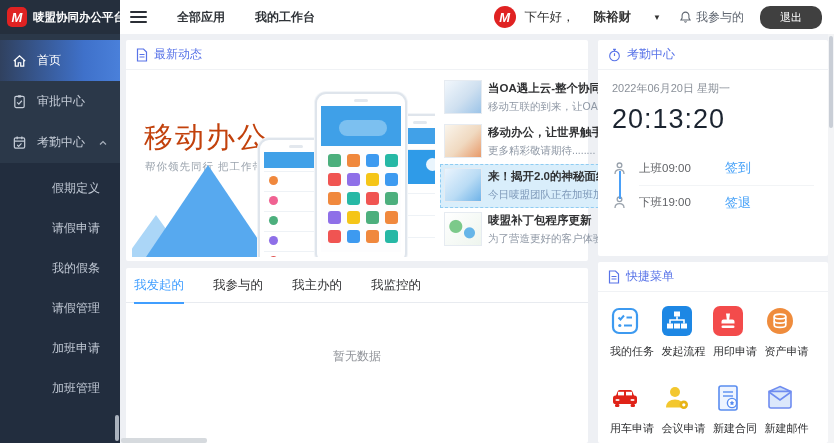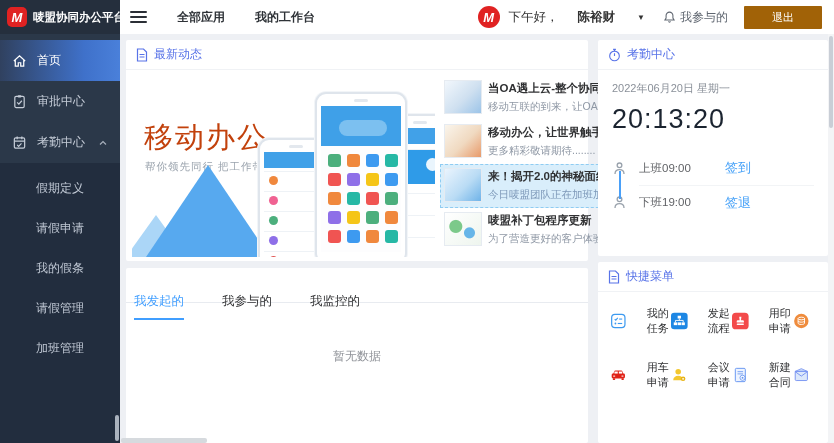--- a/index.html
+++ b/index.html
@@ -14,29 +14,29 @@
   .app-title{color:#fff;font-weight:bold;font-size:11.5px;white-space:nowrap}
   .hamburger{margin-left:10px;width:17px;cursor:pointer}
   .hamburger div{height:2.5px;background:#2b2f36;margin:2.6px 0;border-radius:1px}
   .nav-item{margin-left:30px;color:#2f3338;font-size:12px;font-weight:bold;cursor:pointer}
   .header-right{margin-left:auto;display:flex;align-items:center;padding-right:12px}
   .avatar{width:22px;height:22px;border-radius:50%;background:#e02222;color:#fff;font-weight:bold;font-style:italic;display:flex;align-items:center;justify-content:center;font-size:13px}
   .greeting-wrap{margin-left:9px;font-size:12.5px;color:#333;display:flex;align-items:center;gap:19px;cursor:pointer}
   .greeting-name{font-weight:bold}
   .caret-down{font-size:8px;color:#333;margin-left:3px}
   .msg-wrap{display:flex;align-items:center;gap:4px;margin-left:18px;color:#5f6670;cursor:pointer}
-  .logout-btn{margin-left:16px;background:#a16207;color:#fff;border:none;border-radius:1px;padding:4px 28px;font-size:11px;cursor:pointer}
+  .logout-btn{margin-left:16px;background:#404040;color:#fff;border:none;border-radius:10px;padding:4px 20px;font-size:11px;cursor:pointer}
 
   
   .sidebar{position:absolute;top:34px;left:0;width:120px;height:409px;background:#2b3849;z-index:4}
   .menu-item{height:41px;display:flex;align-items:center;gap:10px;padding:0 12px;color:#c6cdd8;font-size:12px;cursor:pointer}
   .menu-item.active{background:linear-gradient(90deg,#30415f 0%,#3f71ca 70%,#4a80da 100%);color:#fff}
   .menu-item .chev{margin-left:auto;opacity:.8}
   .submenu{background:#222d3e;position:absolute;top:129px;left:0;right:0;bottom:0;padding-top:5px}
-  .sub-item{height:40px;display:flex;align-items:center;padding-left:36px;color:#c0c8d4;font-size:12px;cursor:pointer}
+  .sub-item{height:40px;display:flex;align-items:center;padding-left:52px;color:#c0c8d4;font-size:12px;cursor:pointer}
   .side-scroll{position:absolute;right:1px;bottom:2px;width:4px;height:26px;background:#aab2bd;border-radius:2px}
 
   
   .panel{position:absolute;background:#fff;border-radius:2px}
   .panel-hd{height:30px;display:flex;align-items:center;gap:6px;padding:0 10px;border-bottom:1px solid #f0f2f5;color:#5873e8;font-size:12px}
 
   
   #panel-news{left:126px;top:40px;width:462px;height:221px}
   .news-body{position:absolute;top:31px;left:0;right:0;bottom:0;display:flex}
   .banner{position:relative;width:303px;margin:5px 0 4px 6px;overflow:hidden;background:#fff;flex:none;cursor:pointer}
@@ -77,21 +77,21 @@
   .thumb.t2{background:linear-gradient(135deg,#faf5ec 0%,#f0d9c0 55%,#e89a6a 100%)}
   .thumb.t3{background:linear-gradient(135deg,#eaf4fd 0%,#badcf5 55%,#6fb3e8 100%)}
   .thumb.t4{background:radial-gradient(circle at 30% 42%,#7cc98a 0 6px,transparent 7px),radial-gradient(circle at 68% 62%,#66b5e8 0 5px,transparent 6px),linear-gradient(135deg,#fff 0%,#eef5ee 100%)}
   .news-txt{min-width:0;padding-top:1px}
   .news-title{font-size:11.5px;font-weight:bold;color:#303133;white-space:nowrap;overflow:hidden}
   .news-desc{font-size:10.5px;color:#8f98a5;margin-top:4px;white-space:nowrap;overflow:hidden}
   .news-item.active .news-desc{color:#7d98b8}
 
   
   #panel-tabs{left:126px;top:268px;width:462px;height:175px}
-  .tabs{display:flex;gap:38px;padding:16px 8px;border-bottom:1px solid #e8ebf0;height:35px;align-items:flex-start}
+  .tabs{display:flex;gap:29px;padding:16px 8px;border-bottom:1px solid #e8ebf0;height:35px;align-items:center}
   .tab{font-size:12.5px;color:#303133;line-height:35px;position:relative;cursor:pointer}
   .tab.active{color:#409eff}
   .tab.active::after{content:"";position:absolute;left:0;right:0;bottom:-1px;height:2px;background:#409eff}
   .empty{text-align:center;color:#909399;margin-top:45px;font-size:12px}
 
   
   #panel-attend{left:598px;top:40px;width:230px;height:216px}
   .attend-body{padding:11px 14px;position:relative}
   .att-date{color:#8a9099;font-size:11px}
   .att-time{font-size:27px;color:#1b2430;margin-top:8px;letter-spacing:1px}
@@ -99,21 +99,21 @@
   .att-vline{position:absolute;left:6.5px;top:20px;height:28px;width:2px;background:#4aa0f8}
   .att-row{display:flex;align-items:center;height:34px}
   .att-row .right{display:flex;align-items:center;flex:1;height:100%;margin-left:12px}
   .att-row.second .right{border-top:1px solid #f2f4f6}
   .att-label{color:#606266;font-size:11.5px;width:72px}
   .att-action{color:#44a0f8;font-size:13px;margin-left:14px;cursor:pointer}
 
   
   #panel-quick{left:598px;top:262px;width:230px;height:181px}
   .quick-grid{display:grid;grid-template-columns:repeat(4,1fr);padding:14px 12px 0;row-gap:24px}
-  .q-item{display:flex;flex-direction:row;gap:20px;font-size:11px;color:#303133;cursor:pointer}
+  .q-item{display:flex;flex-direction:column;gap:8px;font-size:11px;color:#303133;cursor:pointer}
   .q-icon{width:30px;height:30px}
 
   
   .page-scroll{position:absolute;right:0;top:34px;width:6px;bottom:0;background:#f3f4f6}
   .page-scroll .thumb-v{position:absolute;top:2px;left:1px;width:4px;height:92px;border-radius:2px;background:#c9ced6}
   .hscroll-thumb{position:absolute;left:121px;bottom:0;height:5px;width:86px;border-radius:2px;background:#d6dade}
 </style>
 </head>
 <body>
 
@@ -172,20 +172,21 @@
     <span>考勤中心</span>
     <svg class="chev" width="10" height="10" viewBox="0 0 10 10">
         <path d="M2 6.5L5 3.5l3 3" fill="none" stroke="#c6cdd8" stroke-width="1.2"></path>
       </svg>
   </div>
   <div class="submenu">
     <div class="sub-item">假期定义</div>
     <div class="sub-item">请假申请</div>
     <div class="sub-item">我的假条</div>
     <div class="sub-item">请假管理</div>
+    <div class="sub-item">加班申请</div>
     <div class="sub-item">加班管理</div>
   </div>
   <div class="side-scroll"></div>
 </div>
 
 <div class="panel" id="panel-news">
   <div class="panel-hd">
     <svg width="12" height="14" viewBox="0 0 12 14">
         <path d="M1.5 1h6l3 3v9h-9z" fill="none" stroke="#5873e8" stroke-width="1.2"></path>
         <path d="M3.5 6.5h5M3.5 9h5" stroke="#5873e8" stroke-width="1.1"></path>
@@ -256,20 +257,21 @@
           </div>
       </div>
     </div>
   </div>
 </div>
 
 <div class="panel" id="panel-tabs">
   <div class="tabs">
     <div class="tab active">我发起的</div>
     <div class="tab">我参与的</div>
+    <div class="tab">我主办的</div>
     <div class="tab">我监控的</div>
   </div>
   <div class="empty">暂无数据</div>
 </div>
 
 <div class="panel" id="panel-attend">
   <div class="panel-hd">
     <svg width="13" height="14" viewBox="0 0 14 15">
         <circle cx="7" cy="8.5" r="5.2" fill="none" stroke="#5873e8" stroke-width="1.2"></circle>
         <path d="M5.5 1.5h3M7 1.5v2M7 8.5V5.5" stroke="#5873e8" stroke-width="1.2"></path>

